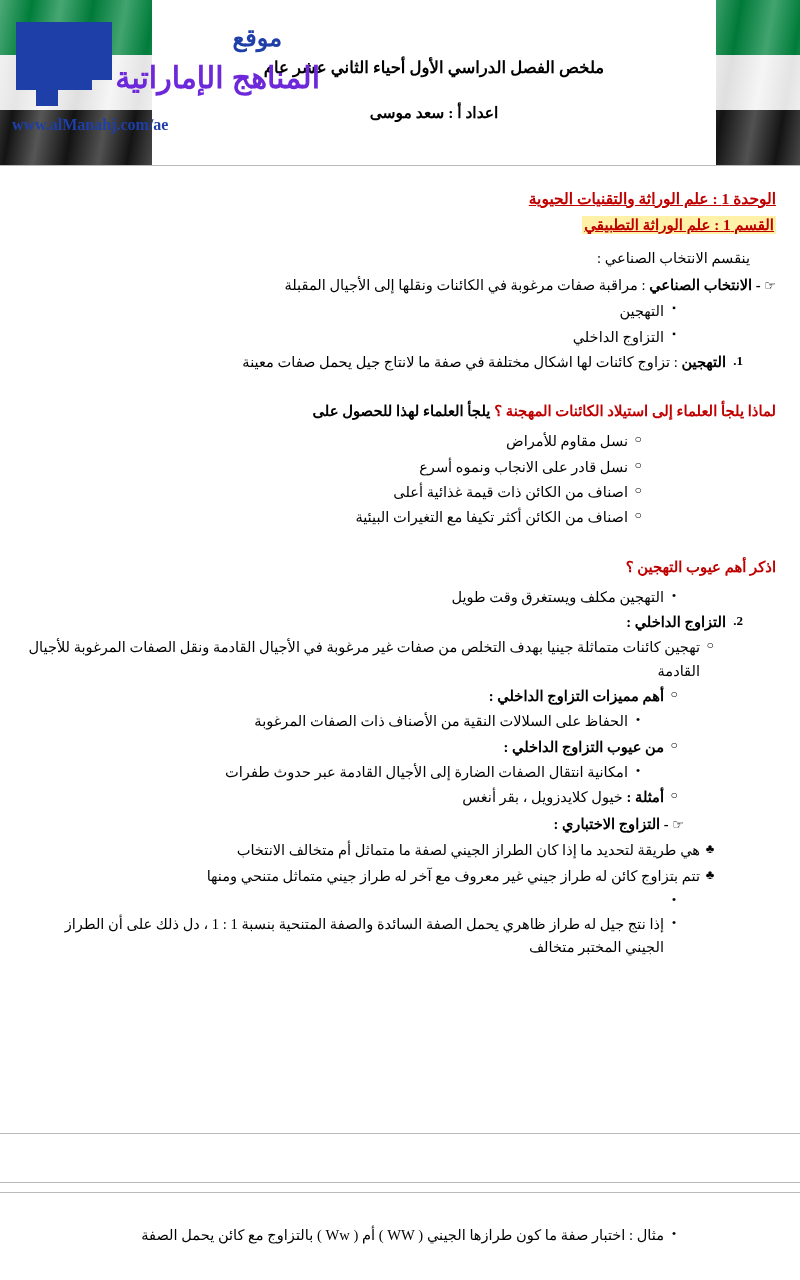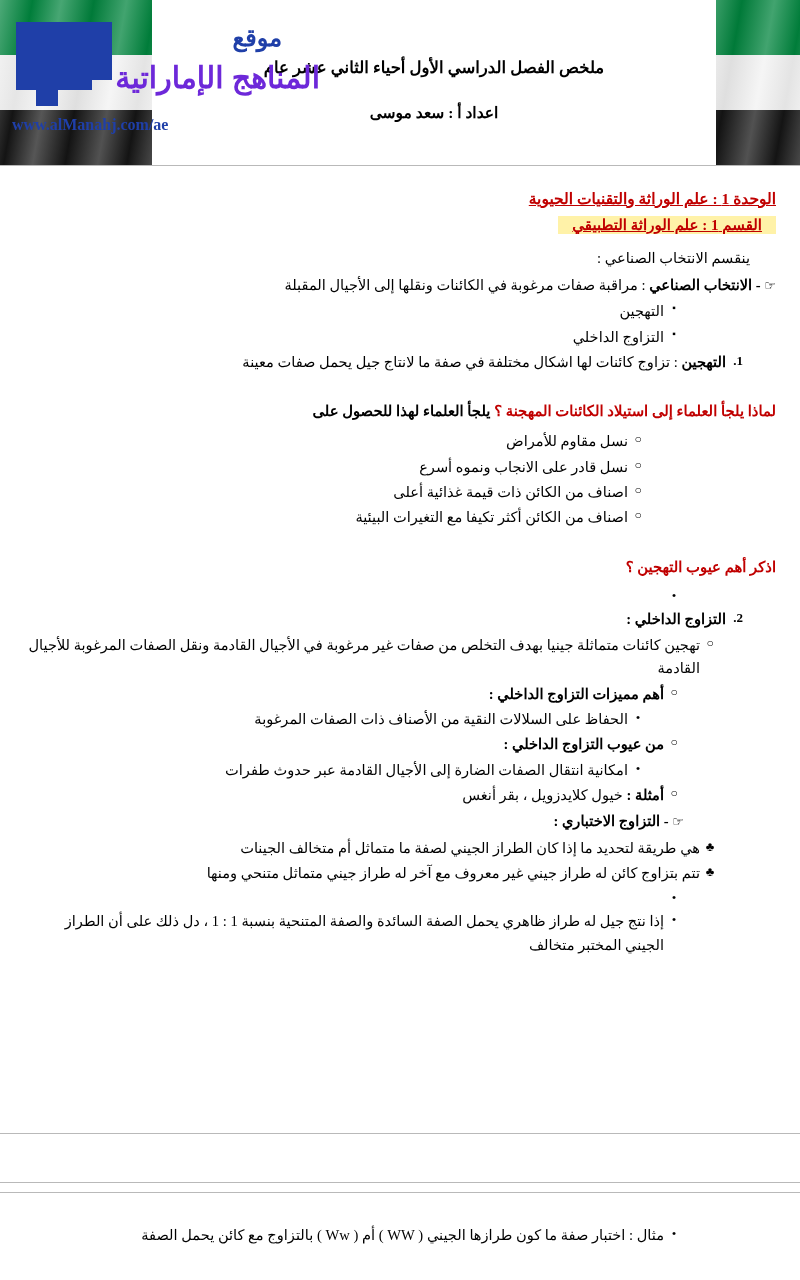--- a/index.html
+++ b/index.html
@@ -175,21 +175,21 @@
     text-decoration: underline;
   }
   .section-title {
     color: #c00000;
     font-weight: bold;
     font-size: 15px;
     text-align: right;
     margin: 4px 0 10px 0;
     background: #fff2a8;
     display: inline-block;
-    padding: 0 14px;
+    padding: 0 2px;
     text-decoration: underline;
   }
   .sec-wrap { text-align: right; }
 
   .line {
     font-size: 14.6px;
     line-height: 1.62;
     margin: 3px 0;
   }
   .bold { font-weight: bold; }
@@ -338,20 +338,21 @@
   </div>
   <div class="bullet-row indent4">
     <span class="bullet-mark mark-circle">○</span>
     <span class="bullet-text">اصناف من الكائن أكثر تكيفا مع التغيرات البيئية</span>
   </div>
 
   <div class="q-red">اذكر أهم عيوب التهجين ؟</div>
 
   <div class="bullet-row indent3">
     <span class="bullet-mark mark-disc">•</span>
+    <span class="bullet-text">التهجين مكلف ويستغرق وقت طويل</span>
   </div>
 
   <div class="bullet-row indent1">
     <span class="bullet-mark mark-num">2.</span>
     <span class="bullet-text bold">التزاوج الداخلي :</span>
   </div>
 
   <div class="bullet-row indent2">
     <span class="bullet-mark mark-circle">○</span>
     <span class="bullet-text">تهجين كائنات متماثلة جينيا بهدف التخلص من صفات غير مرغوبة في الأجيال القادمة ونقل الصفات المرغوبة للأجيال القادمة</span>
@@ -383,21 +384,21 @@
     </span>
   </div>
 
   <div class="line indent3">
     <span class="finger">☞</span>
     <span class="bold">- التزاوج الاختباري :</span>
   </div>
 
   <div class="bullet-row indent2">
     <span class="bullet-mark mark-club">♣</span>
-    <span class="bullet-text">هي طريقة لتحديد ما إذا كان الطراز الجيني لصفة ما متماثل أم متخالف الجينات</span>
+    <span class="bullet-text">هي طريقة لتحديد ما إذا كان الطراز الجيني لصفة ما متماثل أم متخالف الانتخاب</span>
   </div>
   <div class="bullet-row indent2">
     <span class="bullet-mark mark-club">♣</span>
     <span class="bullet-text">تتم بتزاوج كائن له طراز جيني غير معروف مع آخر له طراز جيني متماثل متنحي ومنها</span>
   </div>
 
   <div class="bullet-row indent3">
     <span class="bullet-mark mark-disc">•</span>
   </div>
   <div class="bullet-row indent3">

